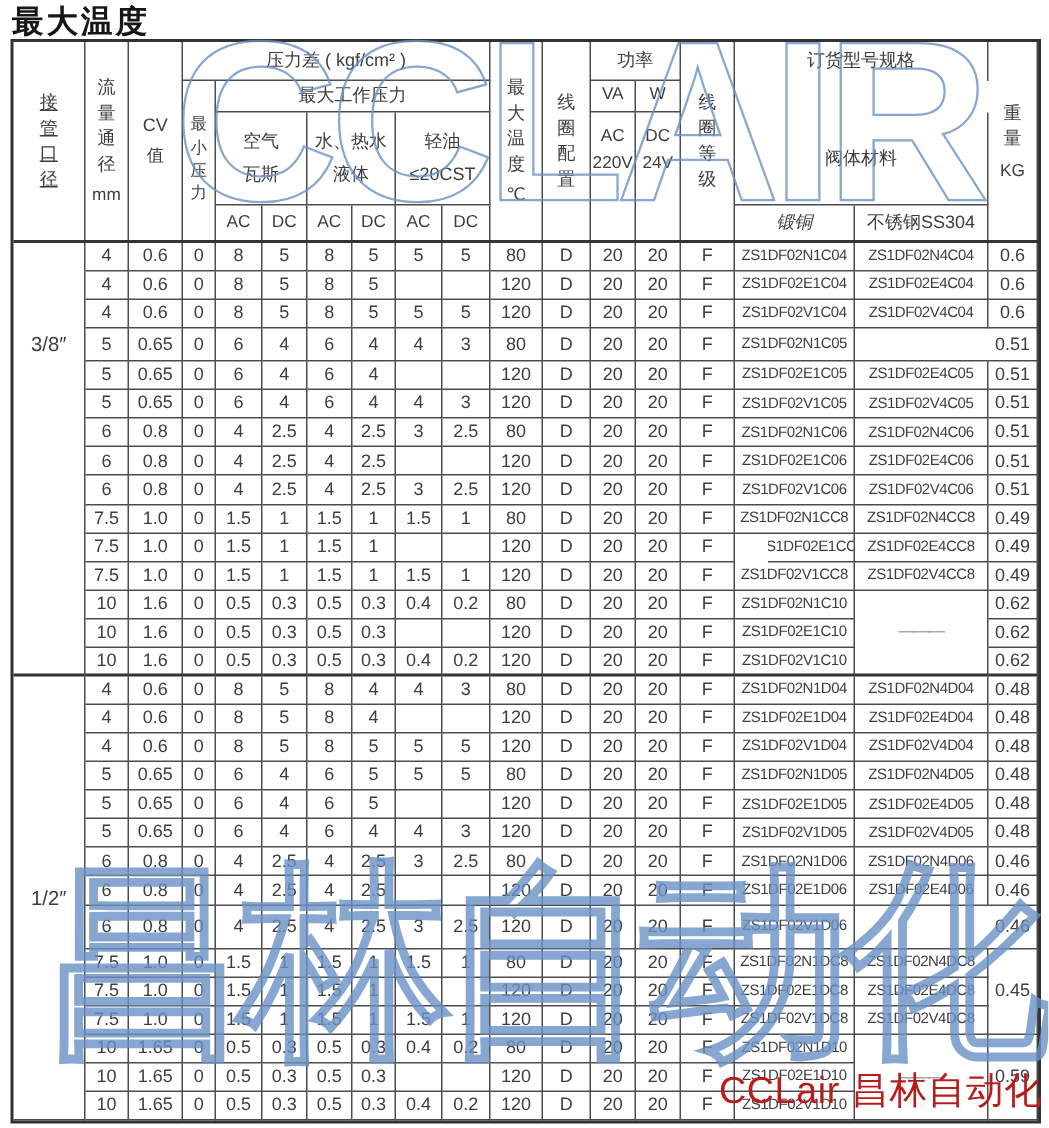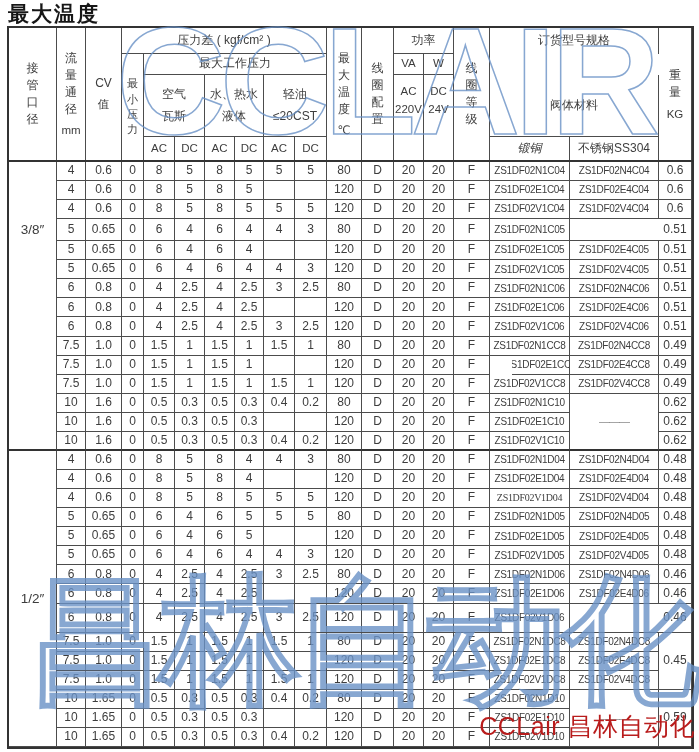--- a/index.html
+++ b/index.html
@@ -46,21 +46,21 @@
 <body>
 
 <div id="page">
 
   <div id="page-title">最大温度</div>
 
   <div id="spec-table">
 
     <div class="hgrid">
 
-      <div class="bc hb0" style="grid-column:1;grid-row:1/span 4;">
+      <div class="bc hb0" style="grid-column:1;grid-row:1/span 4;text-decoration:underline;">
         <span class="vt">接管口径</span>
       </div>
 
       <div class="bc hb0" style="grid-column:2;grid-row:1/span 4;">
         <span class="vt">流量通径</span>
         <span class="sub">mm</span>
       </div>
 
       <div class="bc" style="grid-column:4/span 7;grid-row:1;">
         <span>压力差 ( kgf/cm² )</span>
@@ -438,21 +438,21 @@
         <div class="bc num" style="grid-area: 18 / 6;">5</div>
         <div class="bc num" style="grid-area: 18 / 7;">8</div>
         <div class="bc num" style="grid-area: 18 / 8;">5</div>
         <div class="bc num" style="grid-area: 18 / 9;">5</div>
         <div class="bc num" style="grid-area: 18 / 10;">5</div>
         <div class="bc num" style="grid-area: 18 / 11;">120</div>
         <div class="bc num" style="grid-area: 18 / 12;">D</div>
         <div class="bc num" style="grid-area: 18 / 13;">20</div>
         <div class="bc num" style="grid-area: 18 / 14;">20</div>
         <div class="bc num" style="grid-area: 18 / 15;">F</div>
-        <div class="bc model" style="grid-area: 18 / 16; font-family: Liberation Serif, serif;">ZS1DF02V1D04</div>
+        <div class="bc model" style="grid-area: 18 / 16;">ZS1DF02V1D04</div>
         <div class="bc model" style="grid-area: 18 / 17;">ZS1DF02V4D04</div>
         <div class="bc num" style="grid-area: 18 / 18;">0.48</div>
         <div class="bc num" style="grid-area: 19 / 2;">5</div>
         <div class="bc num" style="grid-area: 19 / 3;">0.65</div>
         <div class="bc num" style="grid-area: 19 / 4;">0</div>
         <div class="bc num" style="grid-area: 19 / 5;">6</div>
         <div class="bc num" style="grid-area: 19 / 6;">4</div>
         <div class="bc num" style="grid-area: 19 / 7;">6</div>
         <div class="bc num" style="grid-area: 19 / 8;">5</div>
         <div class="bc num" style="grid-area: 19 / 9;">5</div>

